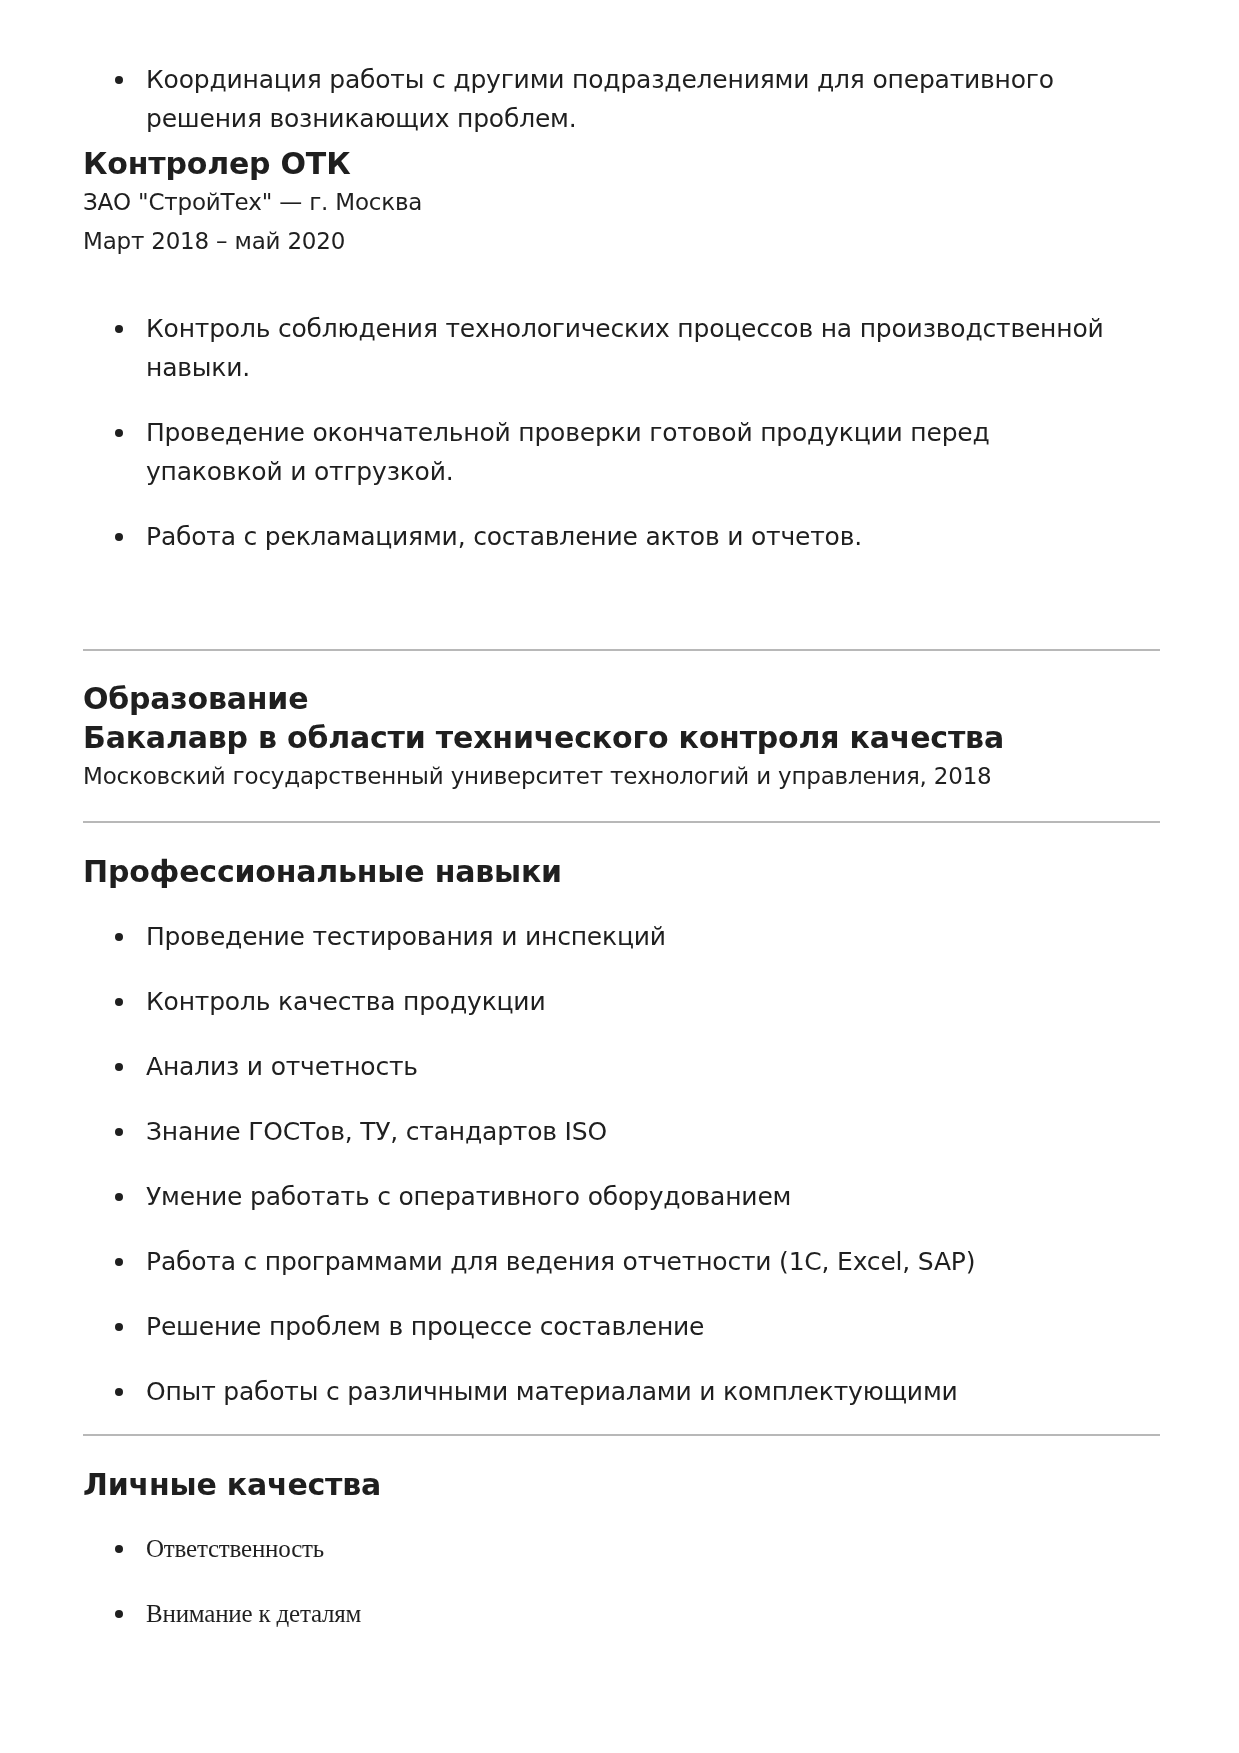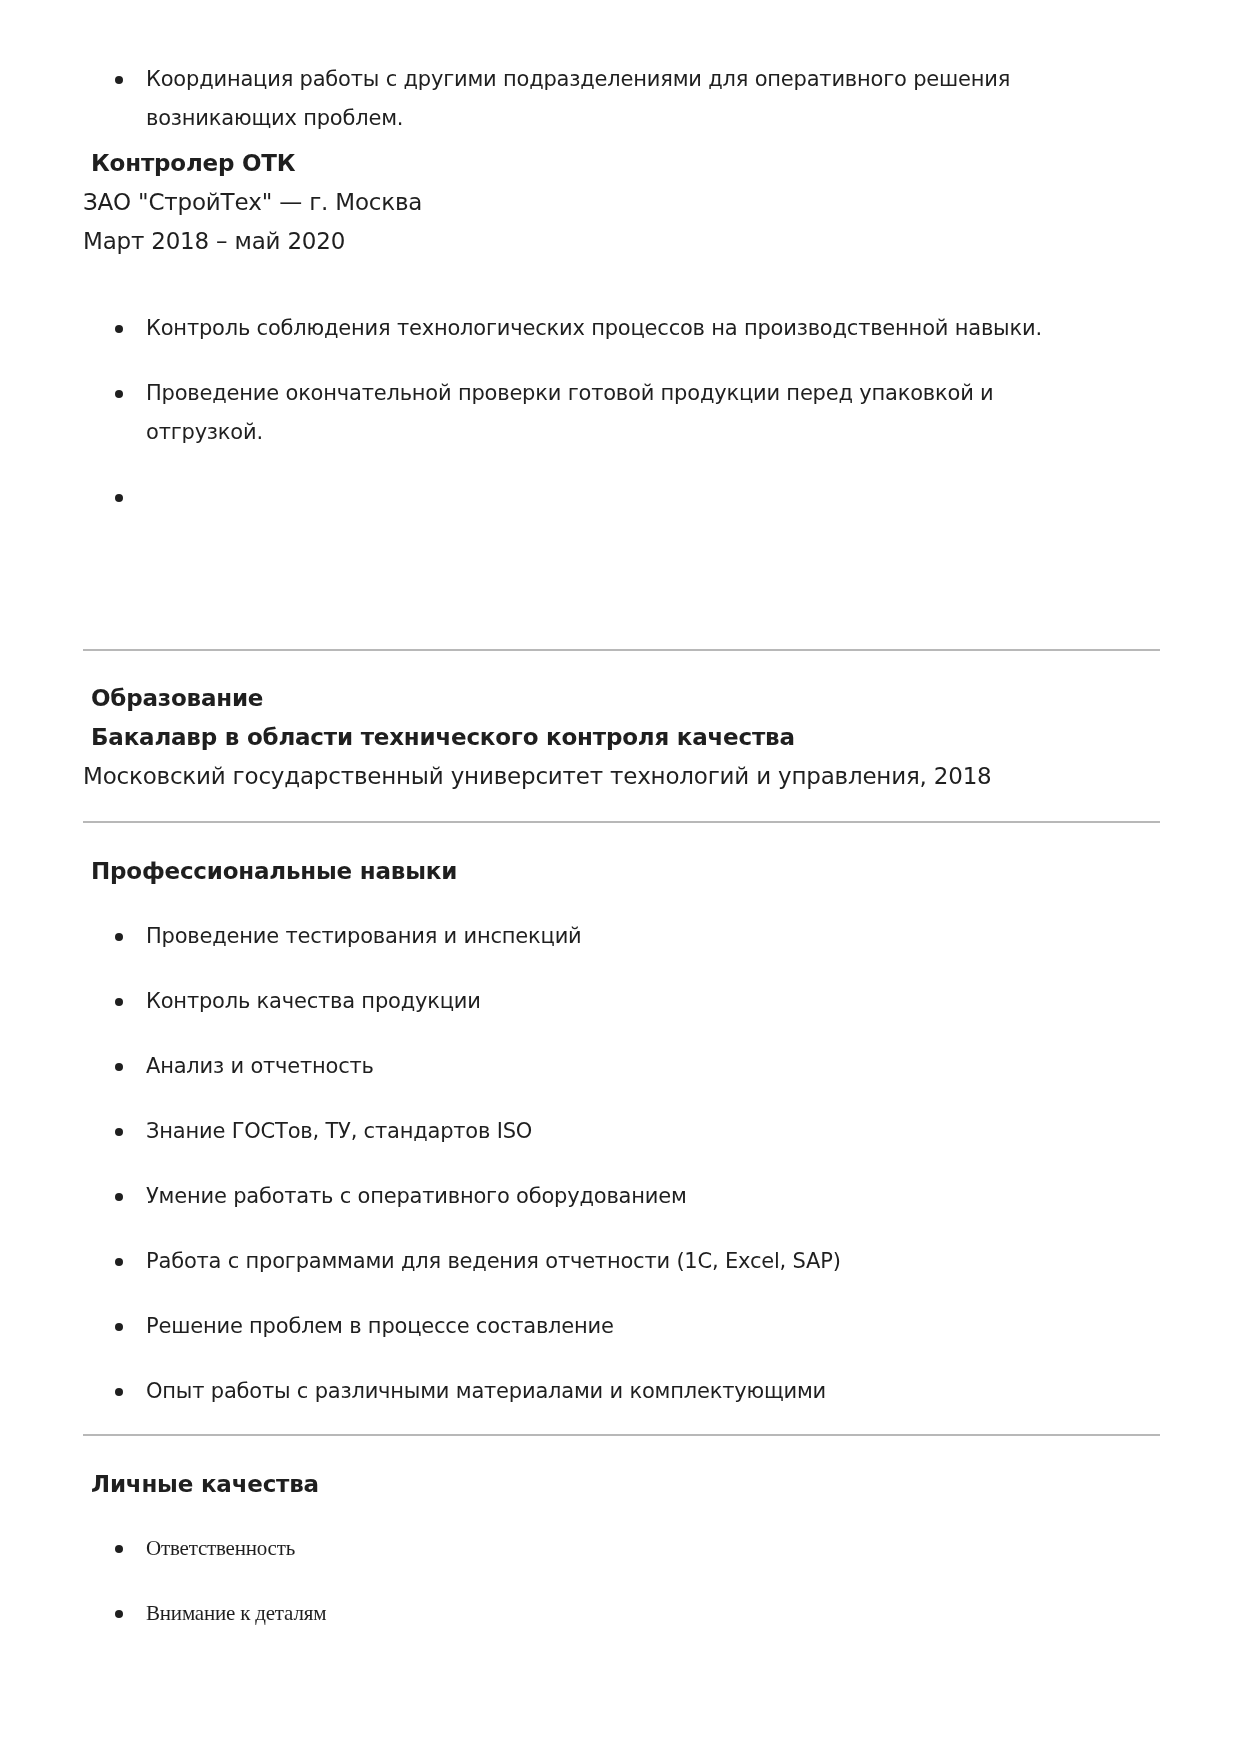--- a/index.html
+++ b/index.html
@@ -17,40 +17,39 @@
       top: 0;
       width: 1077px;
     }
     ul.bullets {
       list-style: none;
       margin: 0;
       padding: 0 0 0 63px;
     }
     ul.bullets li {
       position: relative;
-      font-size: 21px;
+      font-size: 25px;
       line-height: 39px;
       letter-spacing: -0.2px;
       margin-bottom: 26px;
     }
     ul.bullets li .dot {
       position: absolute;
       left: -31px;
       top: 16px;
       width: 8px;
       height: 8px;
       border-radius: 50%;
       background: #1f1f1f;
     }
     .bold {
       font-weight: bold;
-      font-size: 23px;
+      font-size: 30px;
       line-height: 39px;
       letter-spacing: -0.2px;
-      margin-left: 8px;
     }
     .plain {
       font-size: 23px;
       line-height: 39px;
       letter-spacing: -0.2px;
     }
     hr.divider {
       border: none;
       height: 2px;
       background: #b8b8b8;
@@ -68,21 +67,21 @@
 
   <div style="position:absolute; top:144px; left:0; width:1077px;">
     <div class="bold">Контролер ОТК</div>
     <div class="plain">ЗАО "СтройТех" — г. Москва</div>
     <div class="plain">Март 2018 – май 2020</div>
   </div>
 
   <ul class="bullets" style="position:absolute; top:309px; left:0; width:1040px;">
     <li><span class="dot"></span><span>Контроль соблюдения технологических процессов на производственной навыки.</span></li>
     <li style="width:950px;"><span class="dot"></span><span>Проведение окончательной проверки готовой продукции перед упаковкой и отгрузкой.</span></li>
-    <li><span class="dot"></span></li>
+    <li><span class="dot"></span><span>Работа с рекламациями, составление актов и отчетов.</span></li>
   </ul>
 
   <hr class="divider" style="position:absolute; top:649px; left:0; width:1077px;">
 
   <div style="position:absolute; top:679px; left:0; width:1077px;">
     <div class="bold">Образование</div>
     <div class="bold">Бакалавр в области технического контроля качества</div>
     <div class="plain">Московский государственный университет технологий и управления, 2018</div>
   </div>
 

